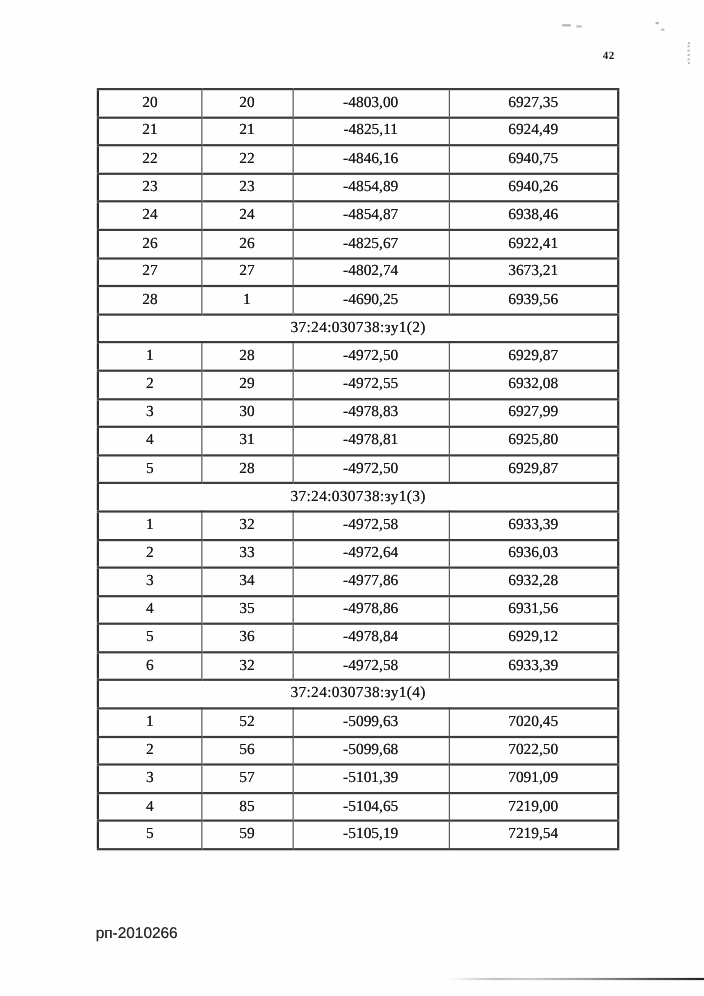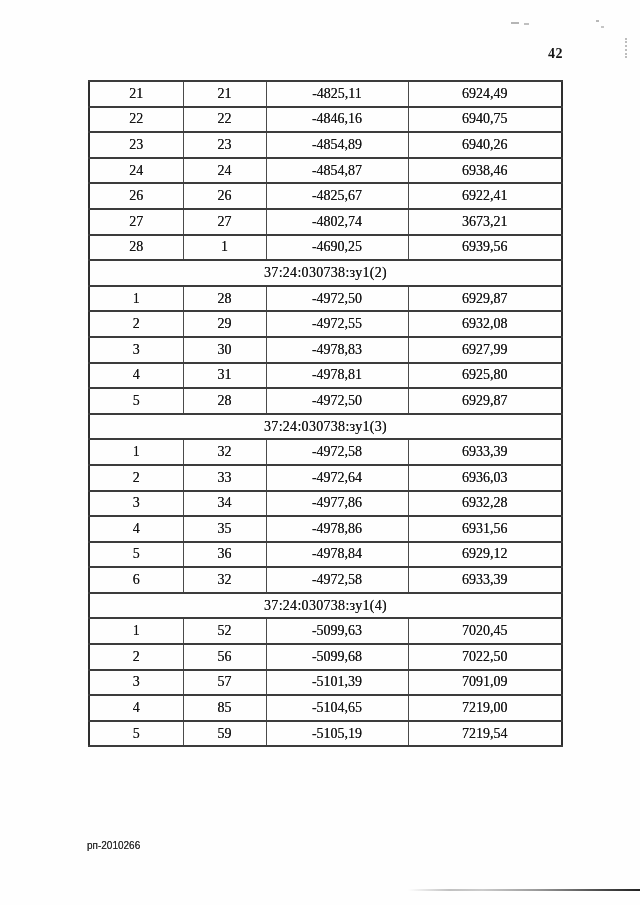--- a/index.html
+++ b/index.html
@@ -11,21 +11,21 @@
     overflow: hidden;
     position: relative;
   }
   .page {
     position: relative;
     width: 640px; height: 905px;
   }
   .page-number {
     position: absolute;
     top: 46px; left: 548px;
-    font-size: 14px;
+    font-size: 10px;
     font-weight: bold;
     letter-spacing: 0.5px;
   }
   table.coord {
     position: absolute;
     top: 80px; left: 88px;
     width: 473px;
     border-collapse: collapse;
     table-layout: fixed;
     border: 2px solid #2e2e2e;
@@ -44,21 +44,21 @@
     white-space: nowrap;
     overflow: hidden;
   }
   table.coord td.hdr {
     letter-spacing: 0.3px;
     border-radius: 11px;
   }
   .footer-code {
     position: absolute;
     top: 840px; left: 87px;
-    font-size: 10px;
+    font-size: 14px;
     font-family: "Liberation Sans", sans-serif;
     color: #2a2a2a;
     text-shadow: 0 0 0.5px #444;
   }
   
   .artifact { position: absolute; pointer-events: none; }
   .speck-a { top: 22px; left: 511px; width: 8px; height: 2px; background: #b5b5b5; }
   .speck-b { top: 23px; left: 524px; width: 5px; height: 2px; background: #c0c0c0; }
   .speck-c { top: 20px; left: 596px; width: 3px; height: 2px; background: #b8b8b8; }
   .speck-d { top: 26px; left: 601px; width: 3px; height: 2px; background: #c5c5c5; }
@@ -90,20 +90,26 @@
 
   <table class="coord">
     <colgroup>
       <col style="width:94px">
       <col style="width:83px">
       <col style="width:142px">
       <col style="width:154px">
     </colgroup>
     <tbody>
         <tr>
+          <td>20</td>
+          <td>20</td>
+          <td>-4803,00</td>
+          <td>6927,35</td>
+        </tr>
+        <tr>
           <td>21</td>
           <td>21</td>
           <td>-4825,11</td>
           <td>6924,49</td>
         </tr>
         <tr>
           <td>22</td>
           <td>22</td>
           <td>-4846,16</td>
           <td>6940,75</td>

